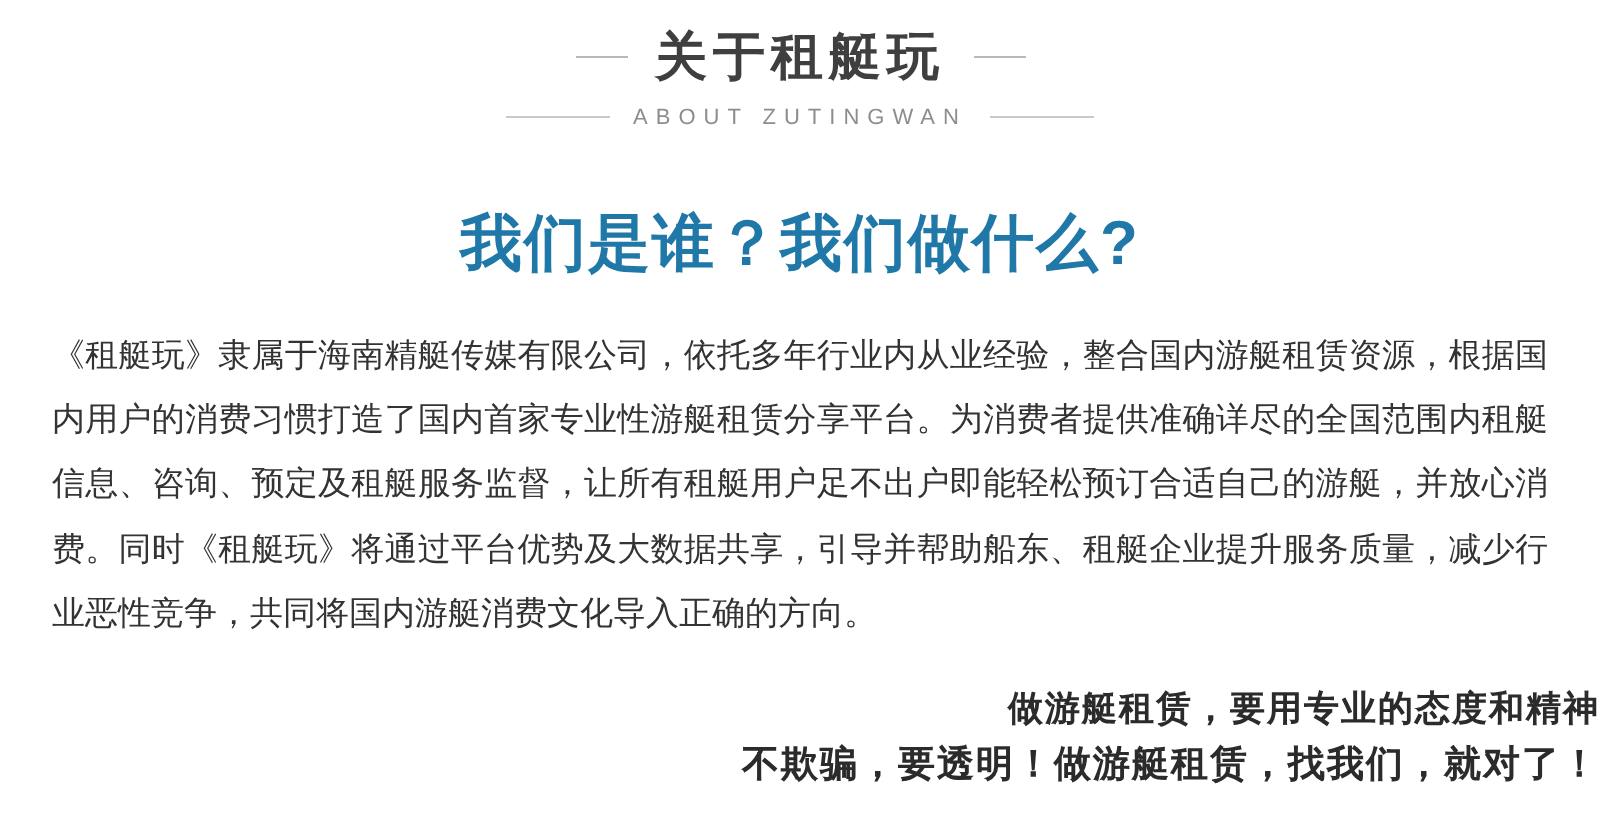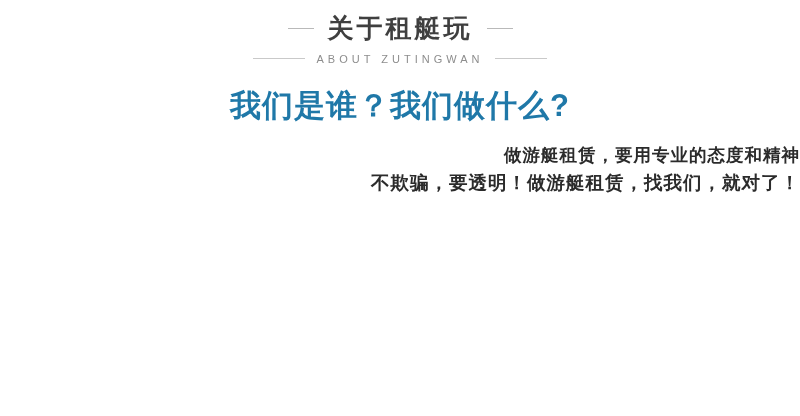--- a/index.html
+++ b/index.html
@@ -61,21 +61,21 @@
   }
   .title-sub {
     font-size: 11px;
     letter-spacing: 4px;
     color: #8d8d8d;
     white-space: nowrap;
   }
 
   
   .headline {
-    margin-top: 22px;
+    margin-top: 38px;
     text-align: center;
     font-size: 31px;
     font-weight: bold;
     color: #1f78a8;
     letter-spacing: 1px;
     line-height: 1.2;
   }
 
   
   .body-copy {
@@ -118,19 +118,20 @@
     </div>
     <div class="subtitle-row">
       <span class="sub-rule"></span>
       <span class="title-sub">ABOUT ZUTINGWAN</span>
       <span class="sub-rule"></span>
     </div>
   </div>
 
   <div class="headline">我们是谁？我们做什么?</div>
 
+  <p class="body-copy">《租艇玩》隶属于海南精艇传媒有限公司，依托多年行业内从业经验，整合国内游艇租赁资源，根据国内用户的消费习惯打造了国内首家专业性游艇租赁分享平台。为消费者提供准确详尽的全国范围内租艇信息、咨询、预定及租艇服务监督，让所有租艇用户足不出户即能轻松预订合适自己的游艇，并放心消费。同时《租艇玩》将通过平台优势及大数据共享，引导并帮助船东、租艇企业提升服务质量，减少行业恶性竞争，共同将国内游艇消费文化导入正确的方向。</p>
 
   <div class="slogan">
     <div class="slogan-line1">做游艇租赁，要用专业的态度和精神</div>
     <div class="slogan-line2">不欺骗，要透明！做游艇租赁，找我们，就对了！</div>
   </div>
 
 </div>
 
 </body></html>

